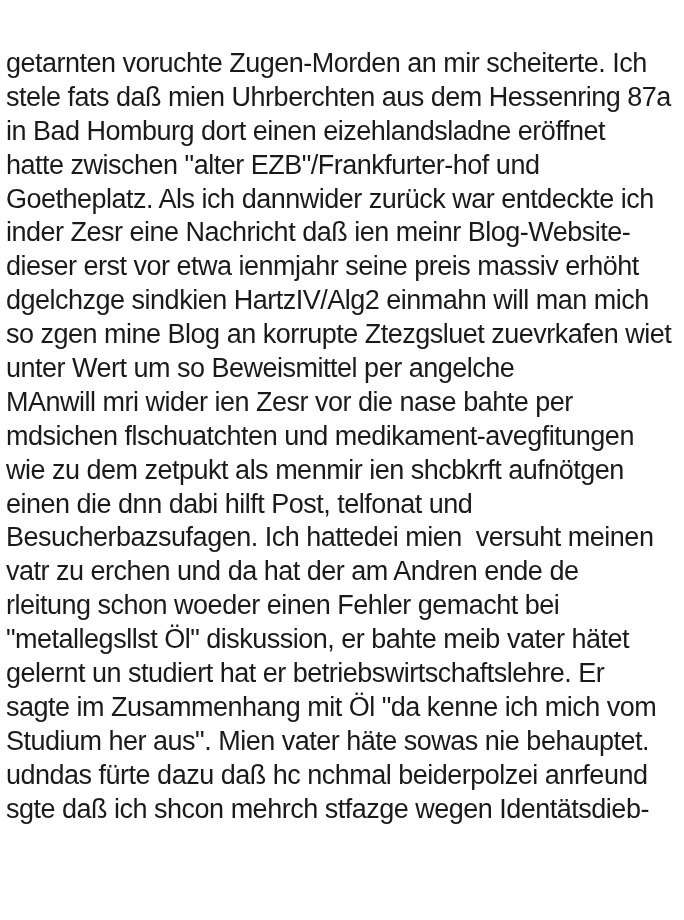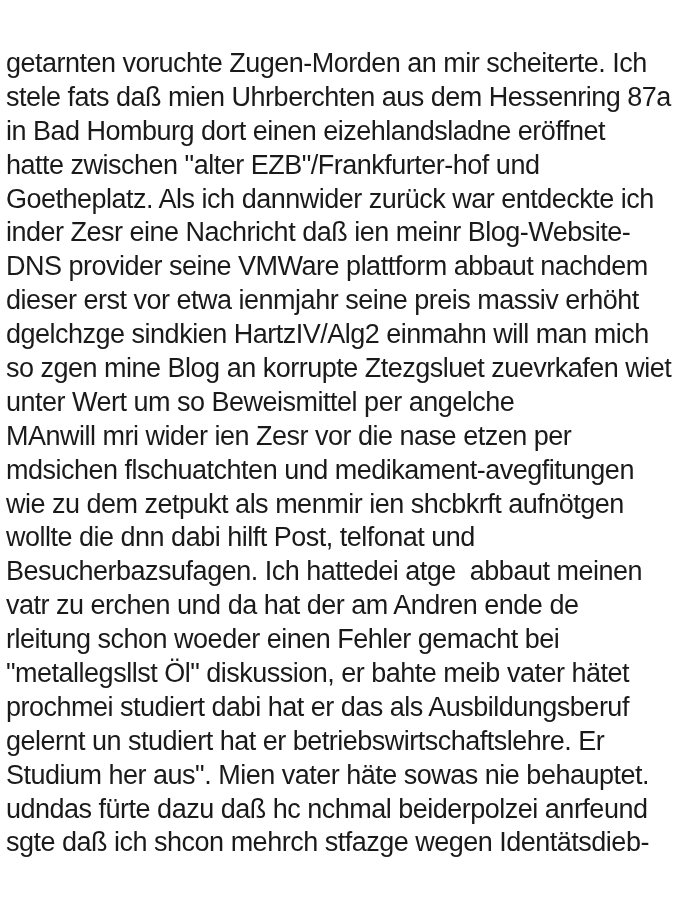--- a/index.html
+++ b/index.html
@@ -33,31 +33,30 @@
 </head>
 <body>
 
 <div class="page">
   <div class="line">getarnten voruchte Zugen-Morden an mir scheiterte. Ich</div>
   <div class="line">stele fats daß mien Uhrberchten aus dem Hessenring 87a</div>
   <div class="line">in Bad Homburg dort einen eizehlandsladne eröffnet</div>
   <div class="line">hatte zwischen "alter EZB"/Frankfurter-hof und</div>
   <div class="line">Goetheplatz. Als ich dannwider zurück war entdeckte ich</div>
   <div class="line">inder Zesr eine Nachricht daß ien meinr Blog-Website-</div>
-  <div class="line">DNS provider seine VMWare plattform abbaut nachdem</div>
   <div class="line">dieser erst vor etwa ienmjahr seine preis massiv erhöht</div>
   <div class="line">dgelchzge sindkien HartzIV/Alg2 einmahn will man mich</div>
   <div class="line">so zgen mine Blog an korrupte Ztezgsluet zuevrkafen wiet</div>
   <div class="line">unter Wert um so Beweismittel per angelche</div>
-  <div class="line">MAnwill mri wider ien Zesr vor die nase etzen per</div>
+  <div class="line">MAnwill mri wider ien Zesr vor die nase bahte per</div>
   <div class="line">mdsichen flschuatchten und medikament-avegfitungen</div>
   <div class="line">wie zu dem zetpukt als menmir ien shcbkrft aufnötgen</div>
-  <div class="line">wollte die dnn dabi hilft Post, telfonat und</div>
-  <div class="line">Besucherbazsufagen. Ich hattedei atge  abbaut meinen</div>
+  <div class="line">einen die dnn dabi hilft Post, telfonat und</div>
+  <div class="line">Besucherbazsufagen. Ich hattedei mien  versuht meinen</div>
   <div class="line">vatr zu erchen und da hat der am Andren ende de</div>
   <div class="line">rleitung schon woeder einen Fehler gemacht bei</div>
   <div class="line">"metallegsllst Öl" diskussion, er bahte meib vater hätet</div>
-  <div class="line">prochmei studiert dabi hat er das als Ausbildungsberuf</div>
   <div class="line">gelernt un studiert hat er betriebswirtschaftslehre. Er</div>
+  <div class="line">sagte im Zusammenhang mit Öl "da kenne ich mich vom</div>
   <div class="line">Studium her aus". Mien vater häte sowas nie behauptet.</div>
   <div class="line">udndas fürte dazu daß hc nchmal beiderpolzei anrfeund</div>
   <div class="line">sgte daß ich shcon mehrch stfazge wegen Identätsdieb-</div>
 </div>
 
 </body></html>

